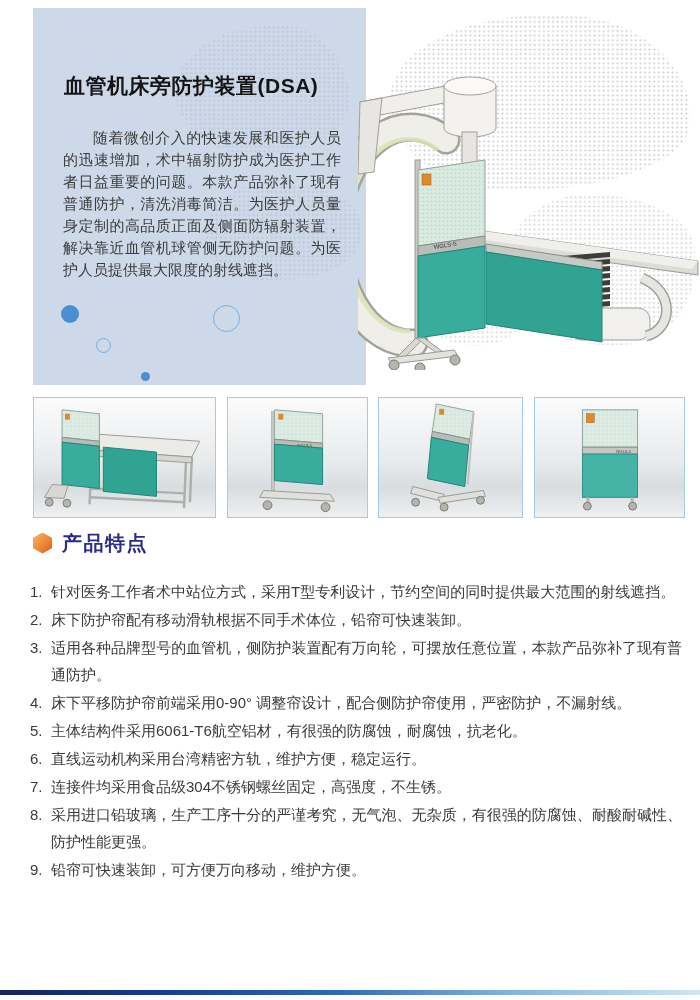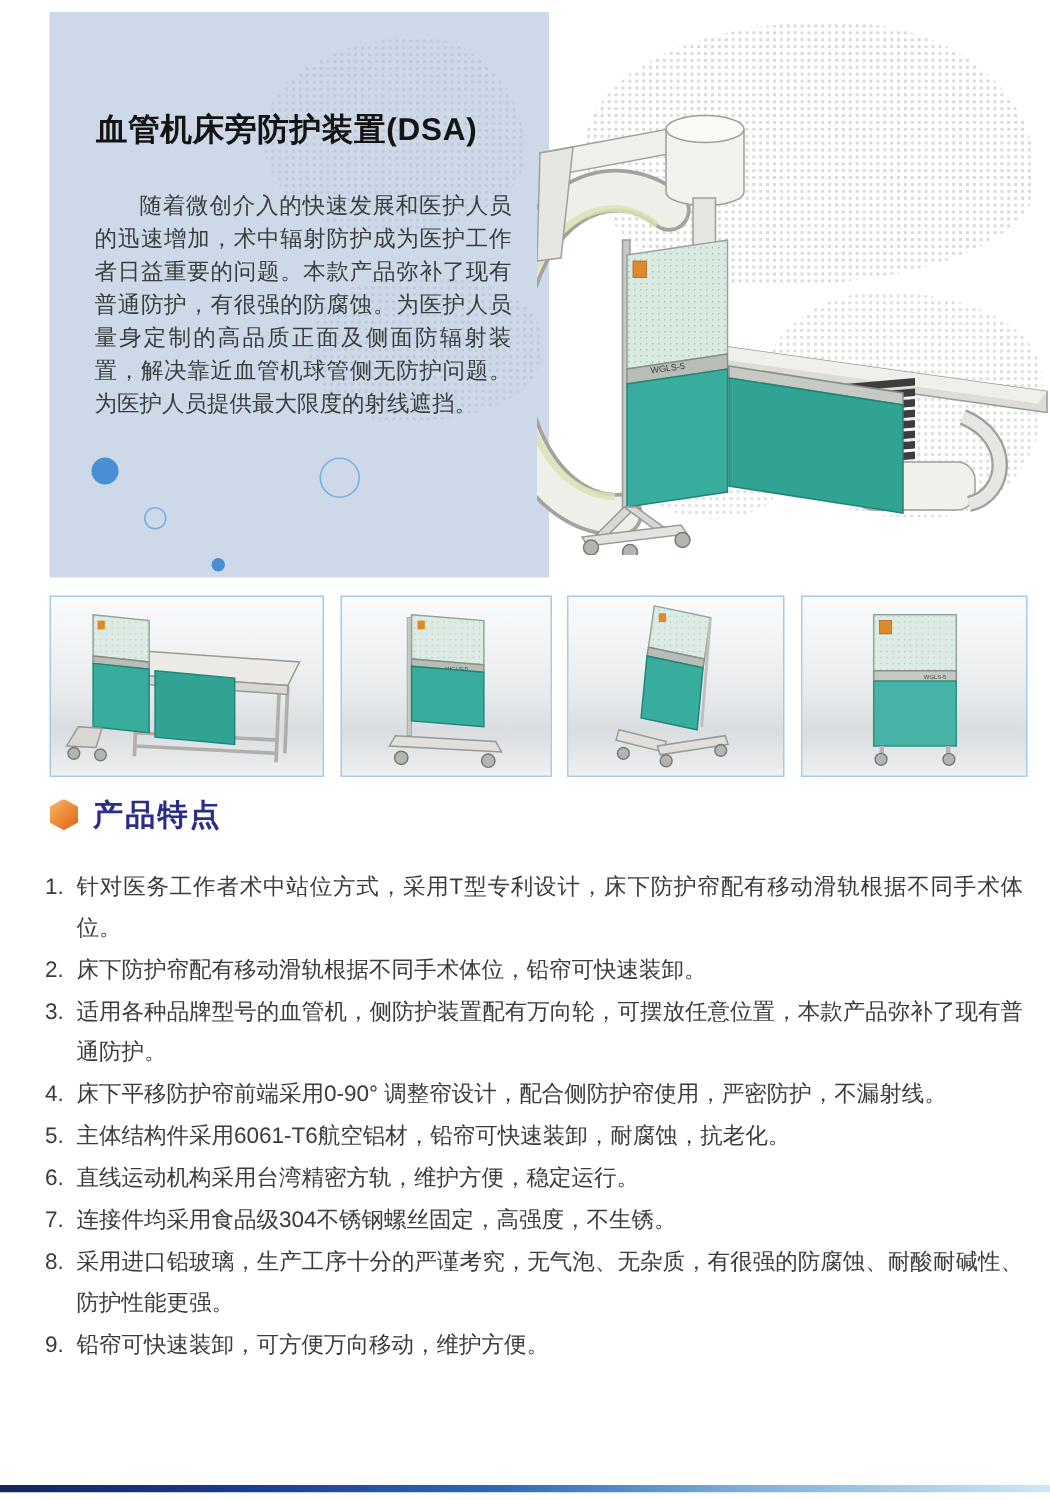--- a/index.html
+++ b/index.html
@@ -55,21 +55,21 @@
 
   <div class="dots" style="left:390px;top:15px;width:300px;height:175px;opacity:.5;border-radius:55% 45% 60% 40%/50% 60% 40% 55%;"></div>
   <div class="dots" style="left:500px;top:195px;width:195px;height:150px;opacity:.45;border-radius:45% 55% 40% 60%/60% 40% 55% 45%;"></div>
   <div class="dots" style="left:430px;top:298px;width:90px;height:48px;opacity:.4;border-radius:50%;"></div>
 
   <div class="hero-panel"></div>
   <div class="dots" style="left:175px;top:25px;width:175px;height:130px;opacity:.3;border-radius:60% 40% 55% 45%/50% 60% 40% 50%;"></div>
   <div class="dots" style="left:205px;top:185px;width:155px;height:95px;opacity:.3;border-radius:45% 55% 60% 40%/55% 45% 50% 60%;"></div>
 
   <h1 class="hero-title">血管机床旁防护装置(DSA)</h1>
-  <p class="hero-para">随着微创介入的快速发展和医护人员的迅速增加，术中辐射防护成为医护工作者日益重要的问题。本款产品弥补了现有普通防护，有很强的防腐蚀。为医护人员量身定制的高品质正面及侧面防辐射装置，解决靠近血管机球管侧无防护问题。为医护人员提供最大限度的射线遮挡。</p>
+  <p class="hero-para">随着微创介入的快速发展和医护人员的迅速增加，术中辐射防护成为医护工作者日益重要的问题。本款产品弥补了现有普通防护，清洗消毒简洁。为医护人员量身定制的高品质正面及侧面防辐射装置，解决靠近血管机球管侧无防护问题。为医护人员提供最大限度的射线遮挡。</p>
 
   <div class="circle c-fill" style="left:61px;top:305px;width:18px;height:18px;"></div>
   <div class="circle c-line" style="left:213px;top:305px;width:25px;height:25px;"></div>
   <div class="circle c-line" style="left:96px;top:338px;width:13px;height:13px;"></div>
   <div class="circle c-fill" style="left:141px;top:372px;width:9px;height:9px;"></div>
 
   <svg class="machine" viewBox="0 0 342 330">
     <defs>
       <pattern id="gpM" width="4" height="4" patternUnits="userSpaceOnUse">
         <circle cx="1.2" cy="1.2" r="0.55" fill="#9fbfb2"></circle>
@@ -221,37 +221,37 @@
   </div>
 
   <div class="feat-head">
     <span class="hexagon"></span>
     <span class="feat-title">产品特点</span>
   </div>
 
   <ul class="features-list">
     <li>
         <span class="num">1.</span>
-        <span class="txt">针对医务工作者术中站位方式，采用T型专利设计，床下防护帘配有移动滑轨根据不同手术体位。</span>
+        <span class="txt">针对医务工作者术中站位方式，采用T型专利设计，节约空间的同时提供最大范围的射线遮挡。</span>
       </li>
     <li>
         <span class="num">2.</span>
         <span class="txt">床下防护帘配有移动滑轨根据不同手术体位，铅帘可快速装卸。</span>
       </li>
     <li>
         <span class="num">3.</span>
         <span class="txt">适用各种品牌型号的血管机，侧防护装置配有万向轮，可摆放任意位置，本款产品弥补了现有普通防护。</span>
       </li>
     <li>
         <span class="num">4.</span>
         <span class="txt">床下平移防护帘前端采用0-90° 调整帘设计，配合侧防护帘使用，严密防护，不漏射线。</span>
       </li>
     <li>
         <span class="num">5.</span>
-        <span class="txt">主体结构件采用6061-T6航空铝材，铅帘可快速装卸，耐腐蚀，抗老化。</span>
+        <span class="txt">主体结构件采用6061-T6航空铝材，有很强的防腐蚀，耐腐蚀，抗老化。</span>
       </li>
     <li>
         <span class="num">6.</span>
         <span class="txt">直线运动机构采用台湾精密方轨，维护方便，稳定运行。</span>
       </li>
     <li>
         <span class="num">7.</span>
         <span class="txt">连接件均采用食品级304不锈钢螺丝固定，高强度，不生锈。</span>
       </li>
     <li>

